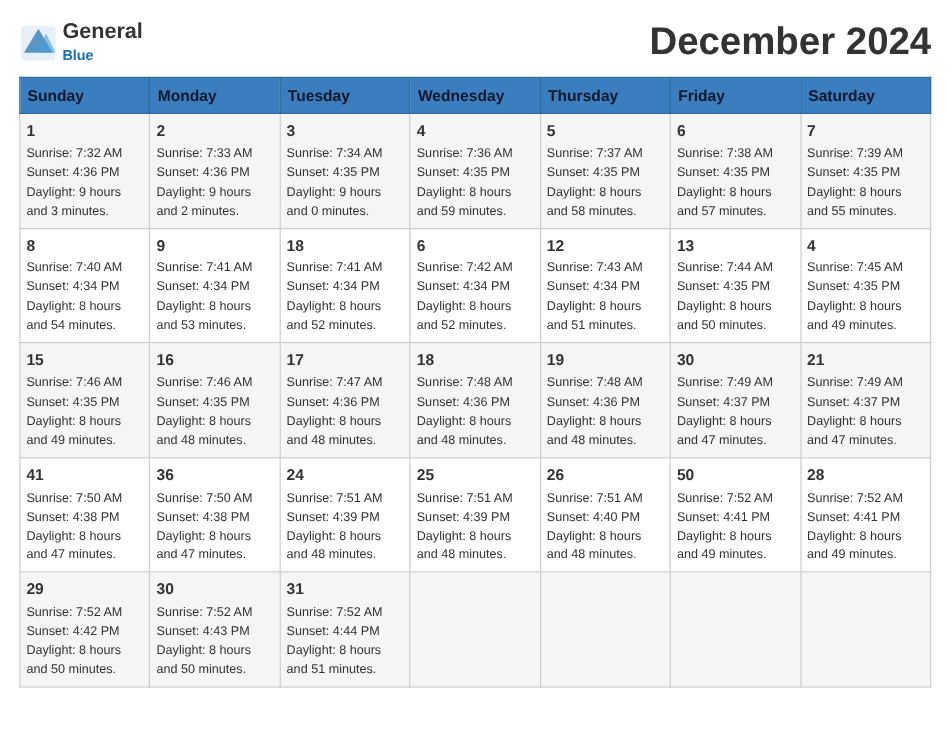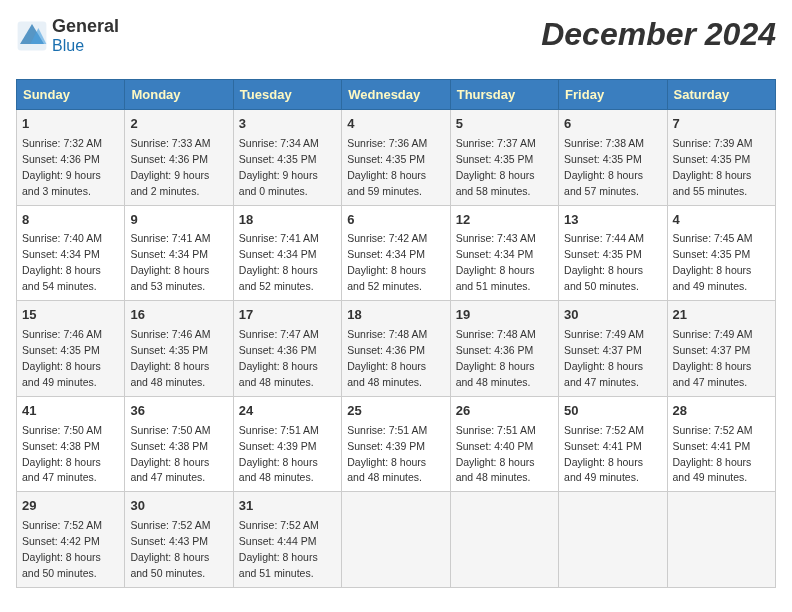--- a/index.html
+++ b/index.html
@@ -7,62 +7,61 @@
       font-family: Arial, sans-serif;
       background: #fff;
       width: 792px;
       min-height: 612px;
       padding: 16px;
     }
     .header-area {
       display: flex;
       justify-content: space-between;
       align-items: flex-start;
-      margin-bottom: 24px;
+      margin-bottom: 9px;
     }
     .logo {
       display: flex;
       align-items: center;
       gap: 4px;
     }
     .logo-text-general {
       font-size: 18px;
       font-weight: bold;
       color: #333;
     }
     .logo-text-blue {
-      font-size: 16px;
-      font-weight: normal;
+      font-size: 12px;
+      font-weight: bold;
       color: #1a6faf;
     }
     .logo-icon {
       width: 32px;
       height: 32px;
     }
     .title-area {
       text-align: right;
     }
     .main-title {
       font-size: 32px;
       font-weight: bold;
       color: #333;
-      font-style: italic;
     }
     .subtitle {
       font-size: 15px;
       color: #555;
     }
     table {
       width: 100%;
       border-collapse: collapse;
       font-size: 11px;
     }
     thead tr th {
       background-color: #3a7ebf;
-      color: #fef9c3;
+      color: #0f172a;
       padding: 7px 6px;
       text-align: left;
       font-size: 13px;
       font-weight: bold;
       border: 1px solid #2d6aa0;
     }
     tbody tr td {
       border: 1px solid #ccc;
       vertical-align: top;
       padding: 5px 5px;

